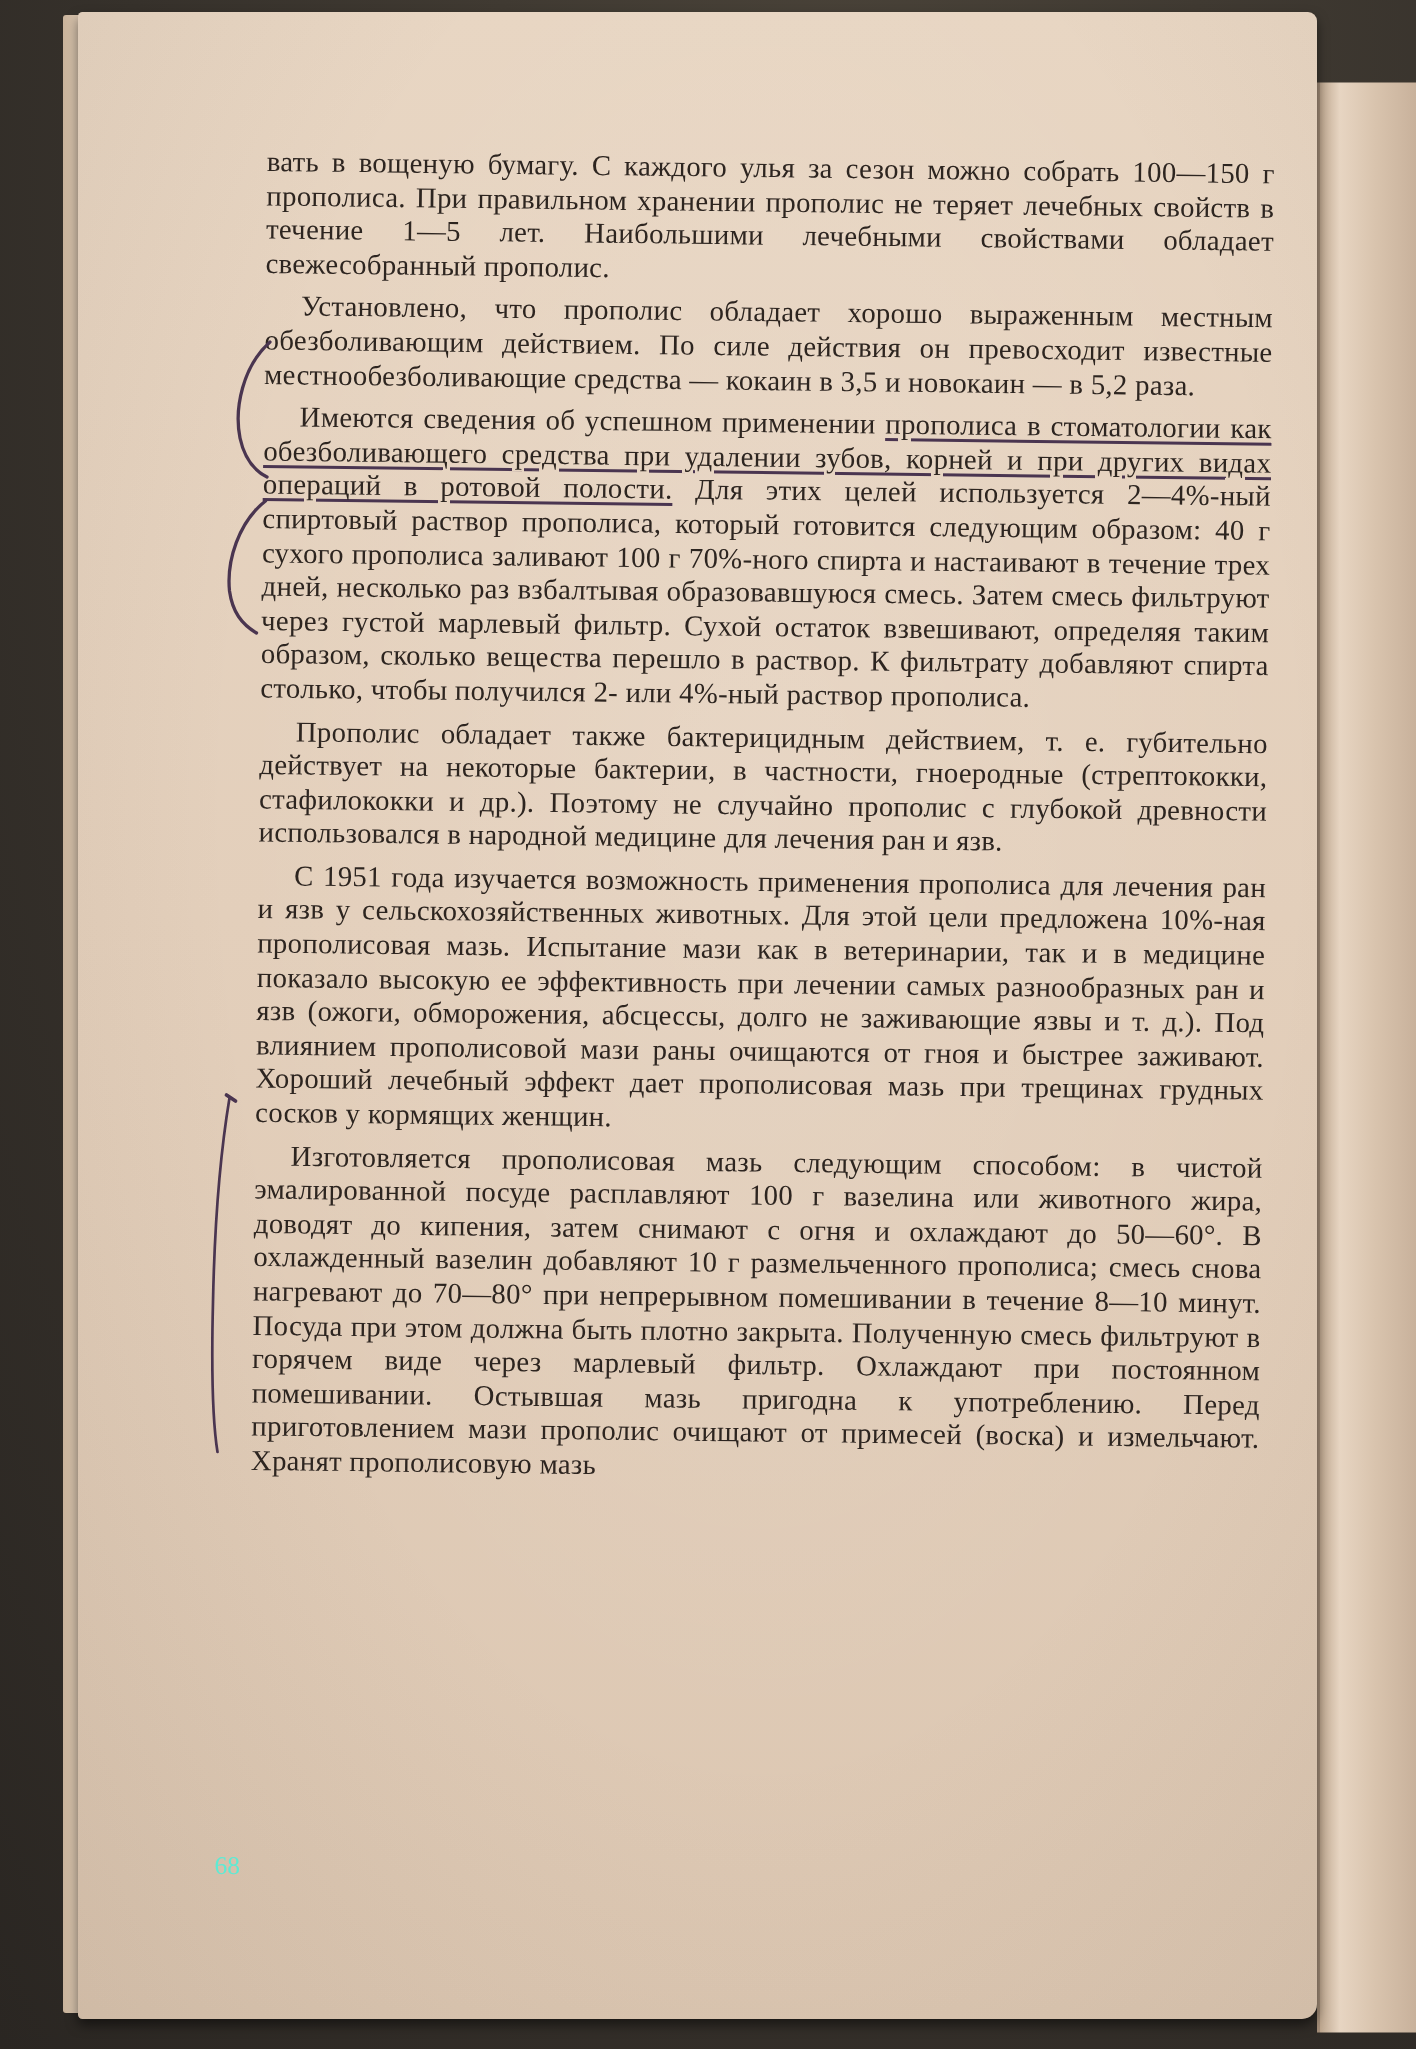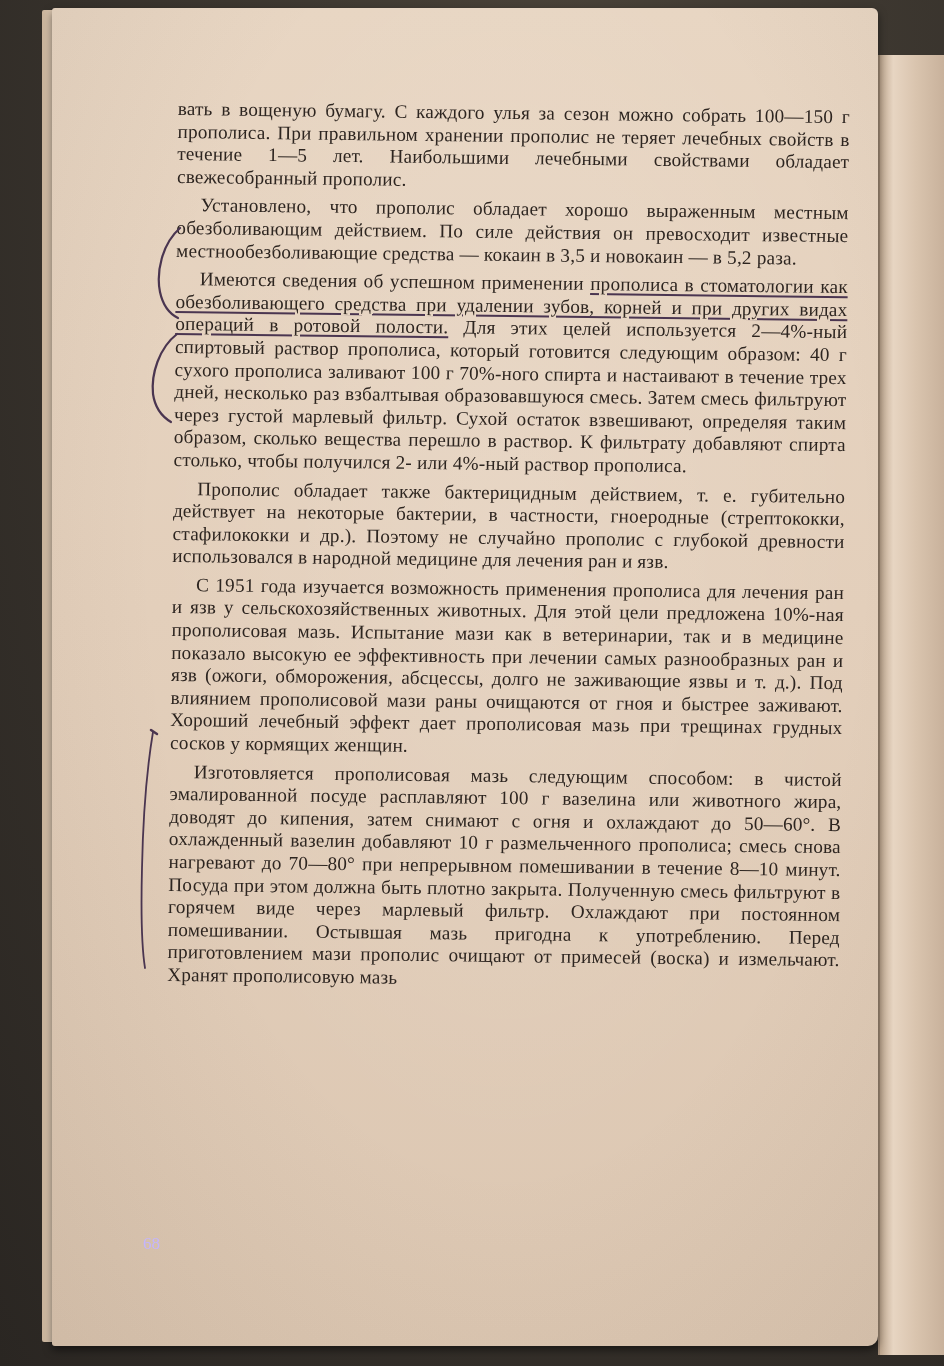--- a/index.html
+++ b/index.html
@@ -51,21 +51,21 @@
     }
     .para.indent { text-indent: 24px; }
     .underlined {
       text-decoration: underline;
       text-decoration-color: #4a3550;
       text-decoration-thickness: 1.5px;
       text-underline-offset: 3px;
     }
     .page-number {
       position: absolute; left: 143px; top: 1234px;
-      font-size: 17px; color: #c4b5fd;
+      font-size: 17px; color: #5eead4;
     }
     .pencil {
       position: absolute; pointer-events: none;
     }
   </style>
 </head>
 <body>
 
 <div class="backdrop"></div>
 <div class="page-stack-left"></div>

